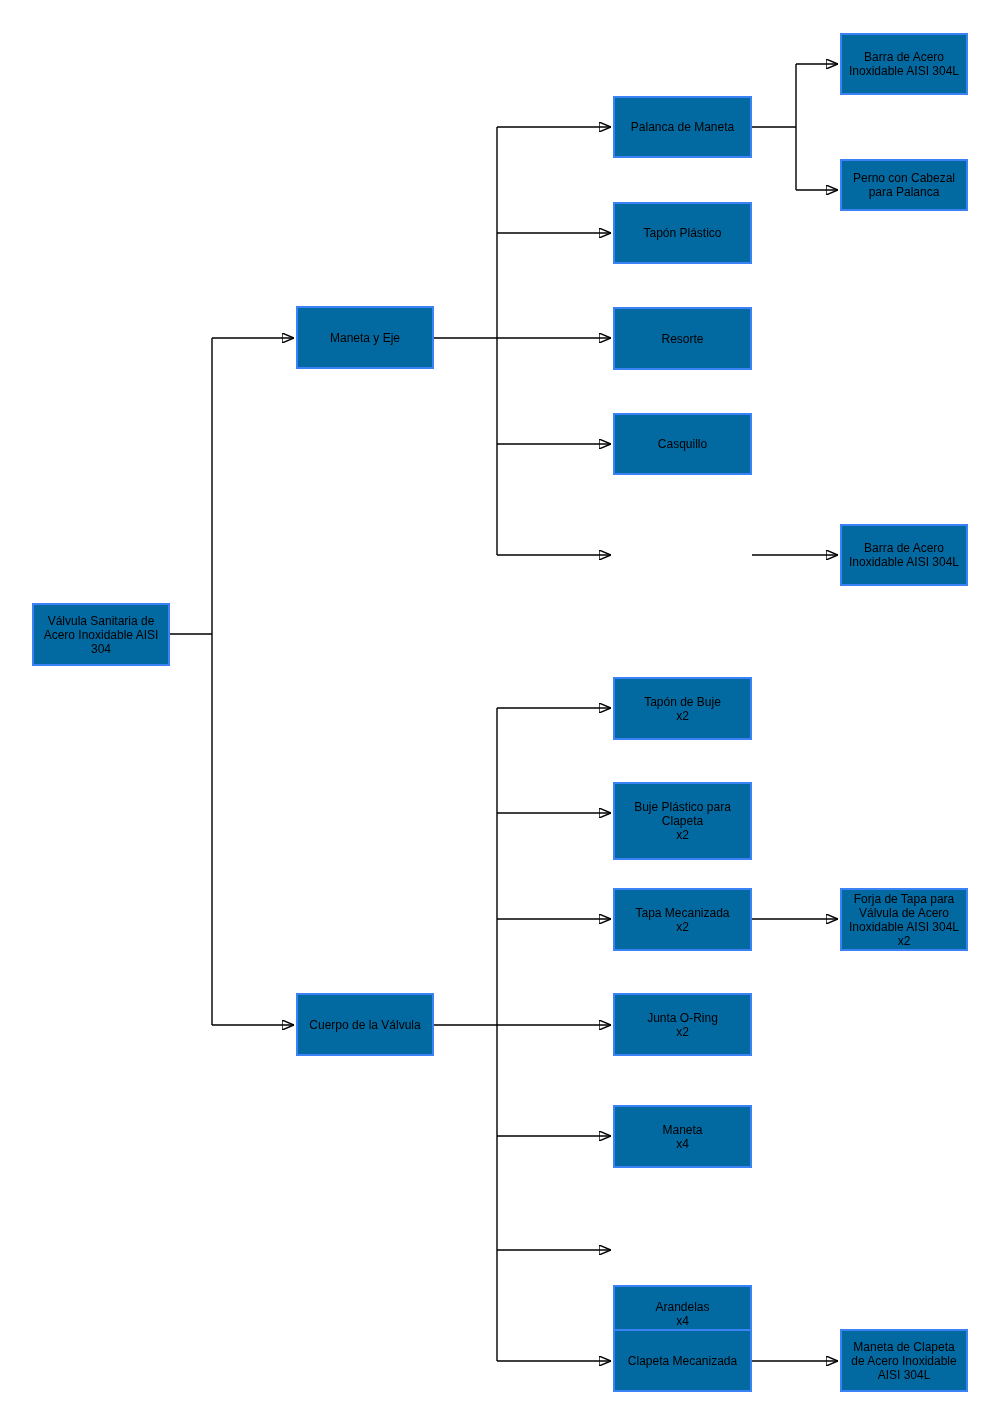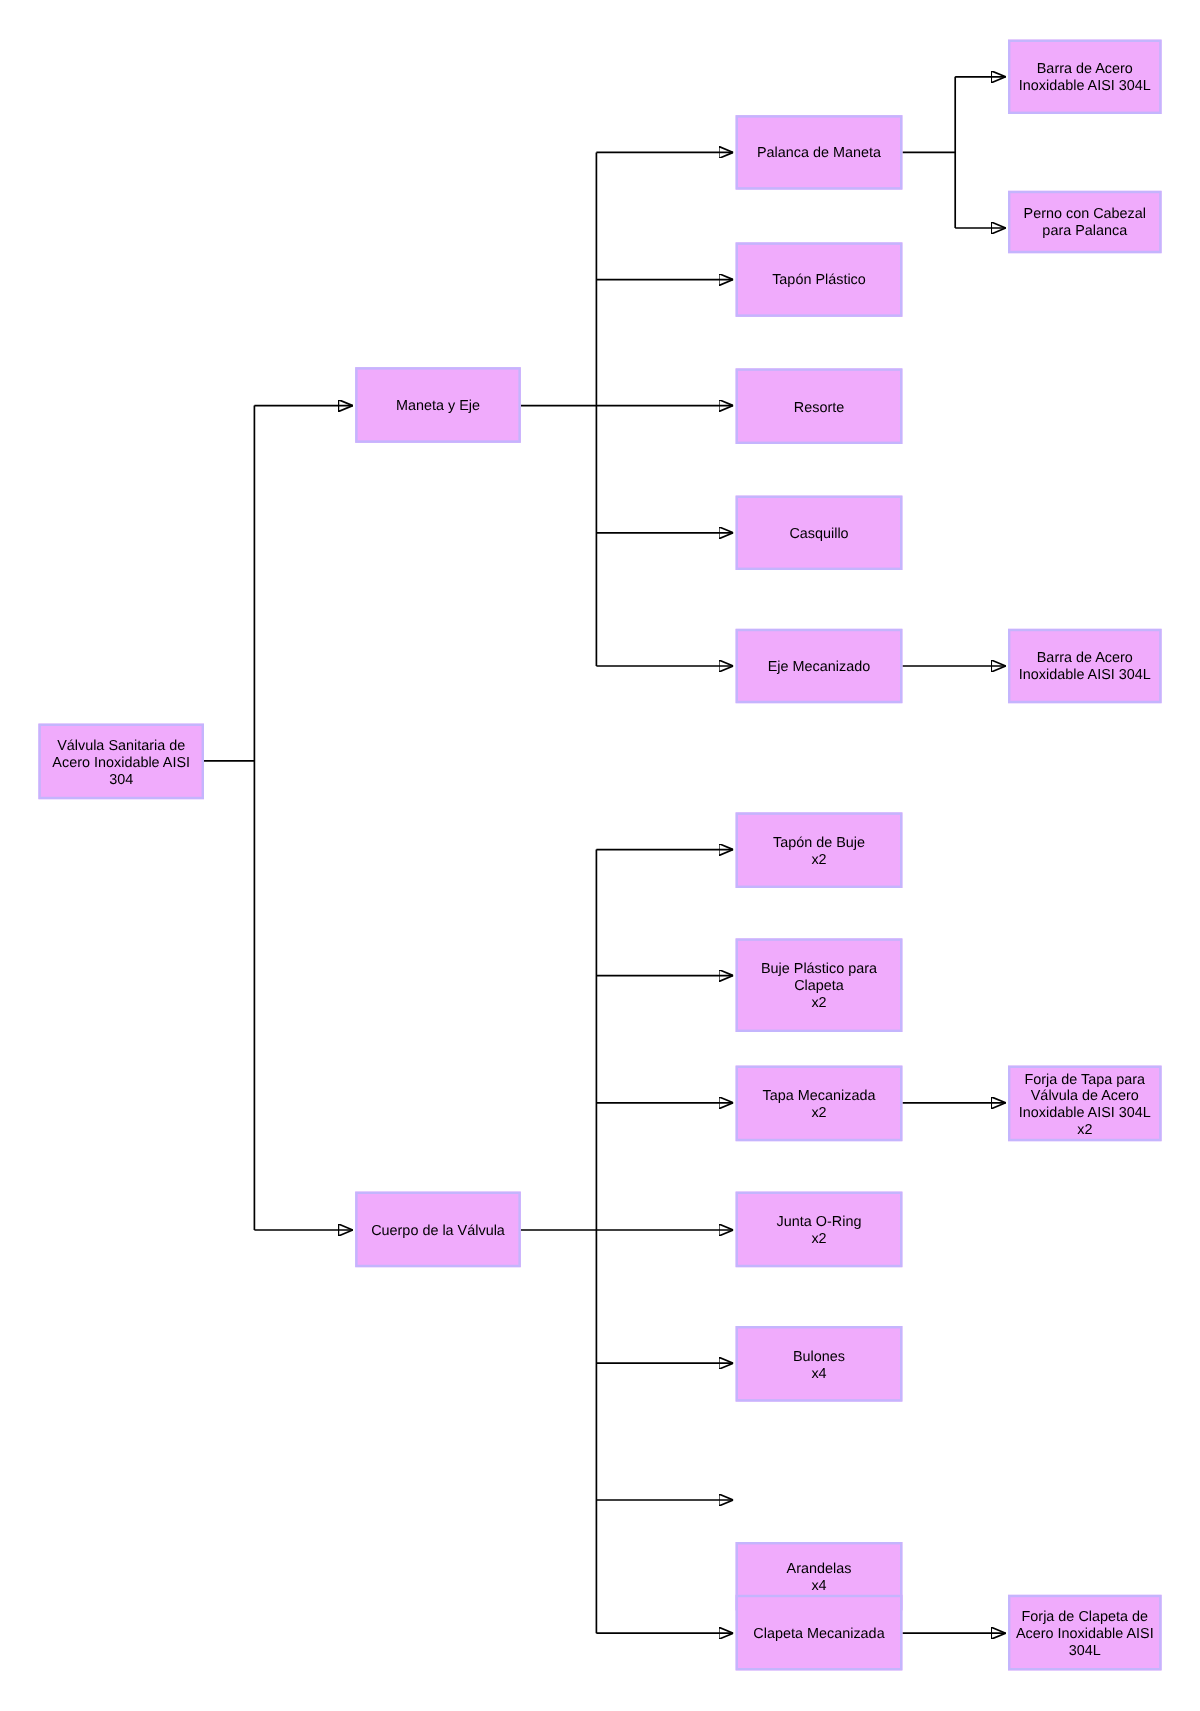--- a/index.html
+++ b/index.html
@@ -22,22 +22,22 @@
     pointer-events: none;
   }
   .edges path {
     fill: none;
     stroke: #000000;
     stroke-width: 1.4;
   }
   .node {
     position: absolute;
     box-sizing: border-box;
-    background: #f0abfc;
-    border: 2px solid #c4b5fd;
+    background: #0369a1;
+    border: 2px solid #3b82f6;
     display: flex;
     flex-direction: column;
     justify-content: center;
     align-items: center;
     text-align: center;
     font-size: 12px;
     line-height: 14px;
     color: #000000;
     padding: 2px 3px;
   }
@@ -110,23 +110,20 @@
   </div>
   <div class="node" style="left:613px;top:202px;width:139px;height:62px">
     <span class="lbl">Tapón Plástico</span>
   </div>
   <div class="node" style="left:613px;top:307px;width:139px;height:63px">
     <span class="lbl">Resorte</span>
   </div>
   <div class="node" style="left:613px;top:413px;width:139px;height:62px">
     <span class="lbl">Casquillo</span>
   </div>
-  <div class="node" style="left:613px;top:524px;width:139px;height:62px">
-    <span class="lbl">Eje Mecanizado</span>
-  </div>
 
   <div class="node" style="left:840px;top:33px;width:128px;height:62px">
     <span class="lbl">Barra de Acero Inoxidable AISI 304L</span>
   </div>
   <div class="node" style="left:840px;top:159px;width:128px;height:52px">
     <span class="lbl">Perno con Cabezal para Palanca</span>
   </div>
   <div class="node" style="left:840px;top:524px;width:128px;height:62px">
     <span class="lbl">Barra de Acero Inoxidable AISI 304L</span>
   </div>
@@ -141,32 +138,32 @@
   </div>
   <div class="node" style="left:613px;top:888px;width:139px;height:63px">
     <span class="lbl">Tapa Mecanizada</span>
     <span class="qty">x2</span>
   </div>
   <div class="node" style="left:613px;top:993px;width:139px;height:63px">
     <span class="lbl">Junta O-Ring</span>
     <span class="qty">x2</span>
   </div>
   <div class="node" style="left:613px;top:1105px;width:139px;height:63px">
-    <span class="lbl">Bulones</span>
+    <span class="lbl">Maneta</span>
     <span class="qty">x4</span>
   </div>
   <div class="node" style="left:613px;top:1285px;width:139px;height:57px">
     <span class="lbl">Arandelas</span>
     <span class="qty">x4</span>
   </div>
   <div class="node" style="left:613px;top:1329px;width:139px;height:63px">
     <span class="lbl">Clapeta Mecanizada</span>
   </div>
 
   <div class="node" style="left:840px;top:888px;width:128px;height:63px">
     <span class="lbl">Forja de Tapa para Válvula de Acero Inoxidable AISI 304L</span>
     <span class="qty">x2</span>
   </div>
   <div class="node" style="left:840px;top:1329px;width:128px;height:63px">
-    <span class="lbl">Forja de Clapeta de Acero Inoxidable AISI 304L</span>
+    <span class="lbl">Maneta de Clapeta de Acero Inoxidable AISI 304L</span>
   </div>
 
 </div>
 
 </body></html>

